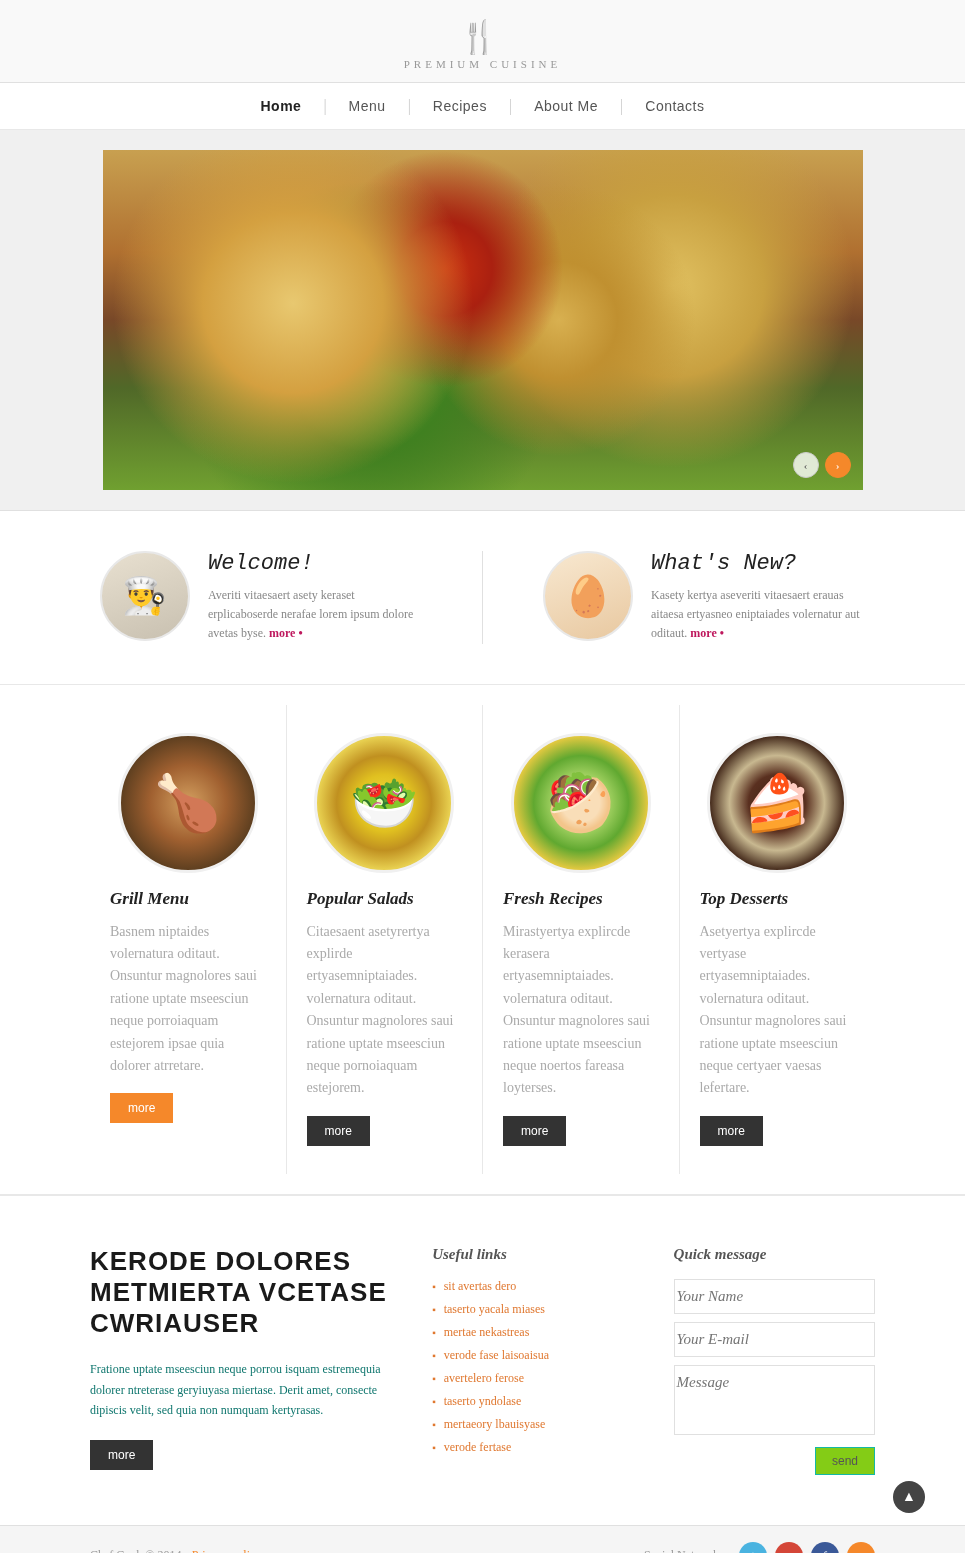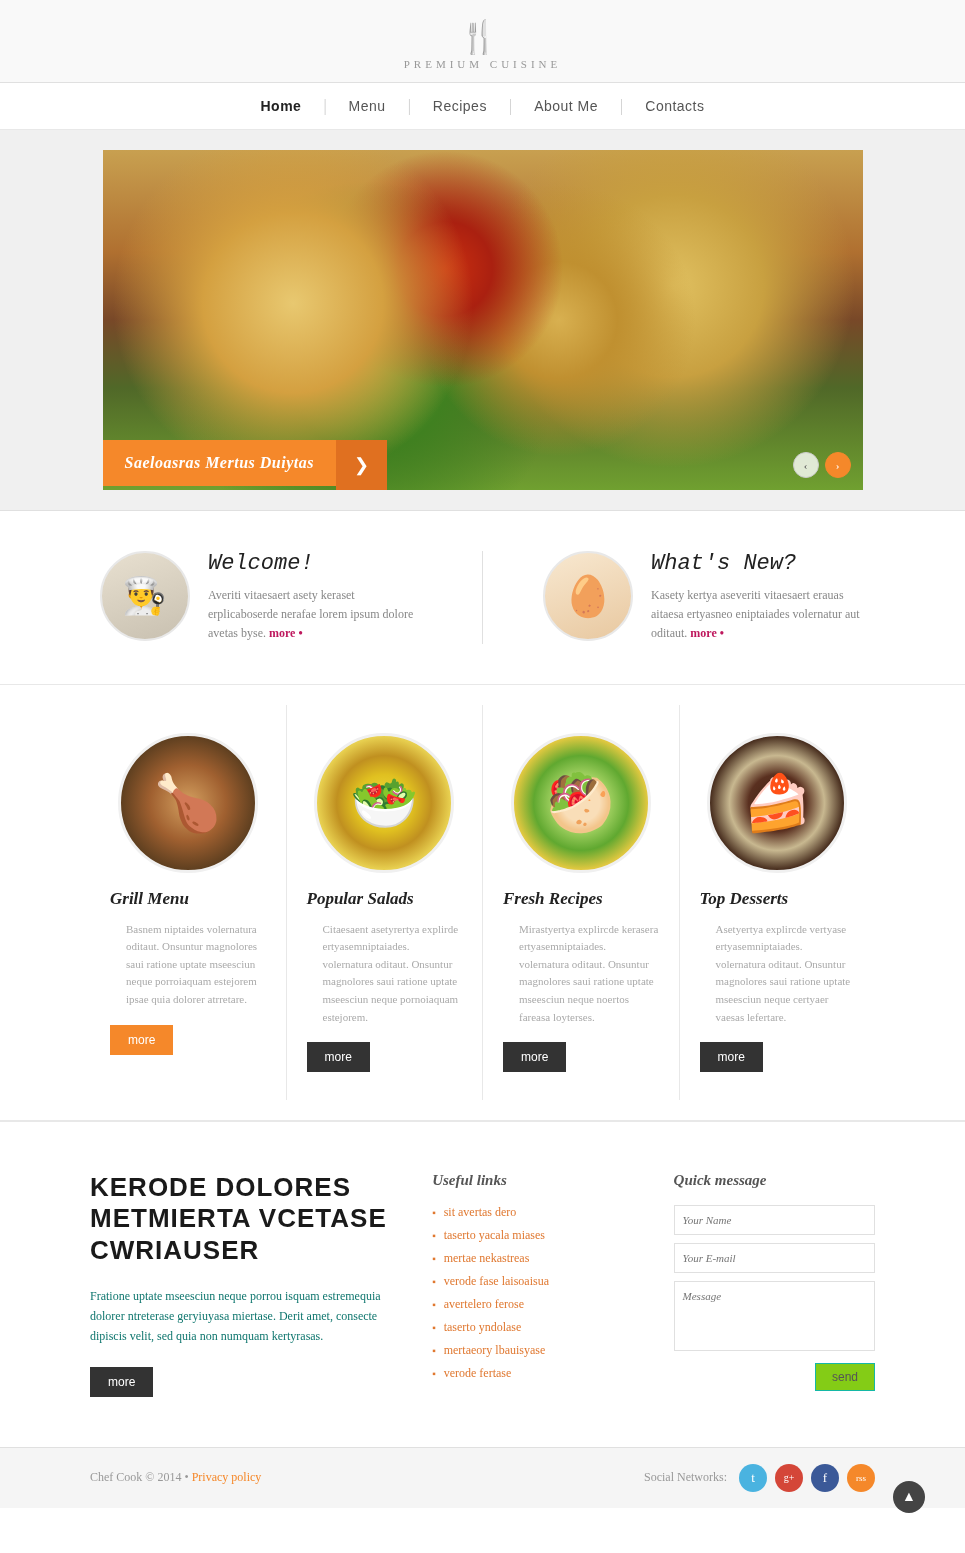--- a/index.html
+++ b/index.html
@@ -55,39 +55,39 @@
     
     .cards-section { padding: 20px 90px; display: flex; gap: 0; border-top: 1px solid #e8e8e8; border-bottom: 1px solid #e8e8e8; }
     .card { flex: 1; padding: 28px 20px; border-right: 1px solid #e8e8e8; text-align: left; }
     .card:last-child { border-right: none; }
     .card-img-wrap { width: 140px; height: 140px; border-radius: 50%; overflow: hidden; margin: 0 auto 16px; border: 3px solid #f0f0f0; display: flex; align-items: center; justify-content: center; }
     .card-img-grill { background: radial-gradient(circle, #d4a060 0%, #a06030 40%, #604020 70%, #805030 100%); }
     .card-img-salad { background: radial-gradient(circle, #f0e040 0%, #e0c020 30%, #c09020 50%, #e8d050 70%, #a07020 100%); }
     .card-img-fresh { background: radial-gradient(circle, #80c840 0%, #a0d060 30%, #60a830 50%, #e0c840 70%, #c8a030 100%); }
     .card-img-dessert { background: radial-gradient(circle, #3a2010 0%, #5a3020 30%, #c8b890 50%, #4a3020 70%, #2a1810 100%); }
     .card h3 { font-family: Georgia, serif; font-size: 17px; font-style: italic; color: #222; margin-bottom: 12px; }
-    .card p { font-size: 11px; color: #aaa; line-height: 1.6; margin-bottom: 16px; margin-left: 16px; }
+    .card p { font-size: 14px; color: #aaa; line-height: 1.6; margin-bottom: 16px; }
     .card .more-btn { display: inline-block; padding: 8px 18px; font-size: 12px; color: #fff; text-decoration: none; cursor: pointer; border: none; }
     .btn-orange { background: #f5882a; }
     .btn-dark { background: #333; }
 
     
     .footer-content { padding: 50px 90px; display: flex; gap: 40px; background: #fff; border-top: 1px solid #e8e8e8; }
     .footer-left { flex: 1.2; }
     .footer-left h2 { font-family: Arial Black, sans-serif; font-size: 26px; font-weight: 900; text-transform: uppercase; color: #1a1a1a; line-height: 1.2; margin-bottom: 20px; letter-spacing: 1px; }
     .footer-left p { font-size: 12px; color: #0f766e; line-height: 1.7; margin-bottom: 20px; }
     .footer-more-btn { display: inline-block; padding: 8px 18px; background: #333; color: #fff; font-size: 12px; cursor: pointer; border: none; }
     .footer-links { flex: 0.8; }
     .footer-links h4 { font-family: Georgia, serif; font-size: 15px; font-style: italic; color: #555; margin-bottom: 16px; }
     .footer-links ul { list-style: none; }
     .footer-links ul li { font-size: 12px; color: #e07830; margin-bottom: 8px; display: flex; align-items: center; gap: 8px; cursor: pointer; }
     .footer-links ul li::before { content: '▪'; color: #e07830; font-size: 10px; }
     .footer-quick { flex: 0.8; }
     .footer-quick h4 { font-family: Georgia, serif; font-size: 15px; font-style: italic; color: #555; margin-bottom: 16px; }
-    .footer-quick input, .footer-quick textarea { width: 100%; border: 1px solid #e0e0e0; padding: 8px 8px; font-size: 11px; color: #bbb; margin-bottom: 8px; outline: none; font-family: Georgia, serif; font-style: italic; resize: none; }
+    .footer-quick input, .footer-quick textarea { width: 100%; border: 1px solid #e0e0e0; padding: 8px 2px; font-size: 15px; color: #bbb; margin-bottom: 8px; outline: none; font-family: Georgia, serif; font-style: italic; resize: none; }
     .footer-quick textarea { height: 70px; }
     .send-btn { float: right; padding: 6px 16px; background: #84cc16; border: 1px solid #14b8a6; font-size: 12px; color: #555; cursor: pointer; }
 
     
     .bottom-footer { background: #f5f5f5; border-top: 1px solid #e0e0e0; padding: 16px 90px; display: flex; justify-content: space-between; align-items: center; }
     .bottom-footer-left { font-size: 12px; color: #999; }
     .bottom-footer-left a { color: #f5882a; text-decoration: none; }
     .bottom-footer-right { display: flex; align-items: center; gap: 8px; }
     .bottom-footer-right span { font-size: 12px; color: #999; margin-right: 4px; }
     .social-icon { width: 28px; height: 28px; border-radius: 50%; display: flex; align-items: center; justify-content: center; color: #fff; font-size: 13px; cursor: pointer; }
@@ -122,25 +122,20 @@
   <a>About Me</a>
   <span class="separator">|</span>
   <a>Contacts</a>
 </nav>
 
 <div class="hero-wrapper">
   <div class="hero-outer">
     <div class="hero">
       <div class="hero-image"></div>
       <div class="hero-food-visual"></div>
-      <div class="hero-caption">
-        <span class="hero-caption-box">
-          <span class="hero-caption-text">Saeloasras Mertus Duiytas</span>
-        </span><span class="hero-arrow"><span>❯</span></span>
-      </div>
     </div>
     <div class="hero-nav">
       <div class="hero-nav-btn">‹</div>
       <div class="hero-nav-btn active">›</div>
     </div>
   </div>
 </div>
 
 <div class="welcome-section">
   <div class="welcome-col">

